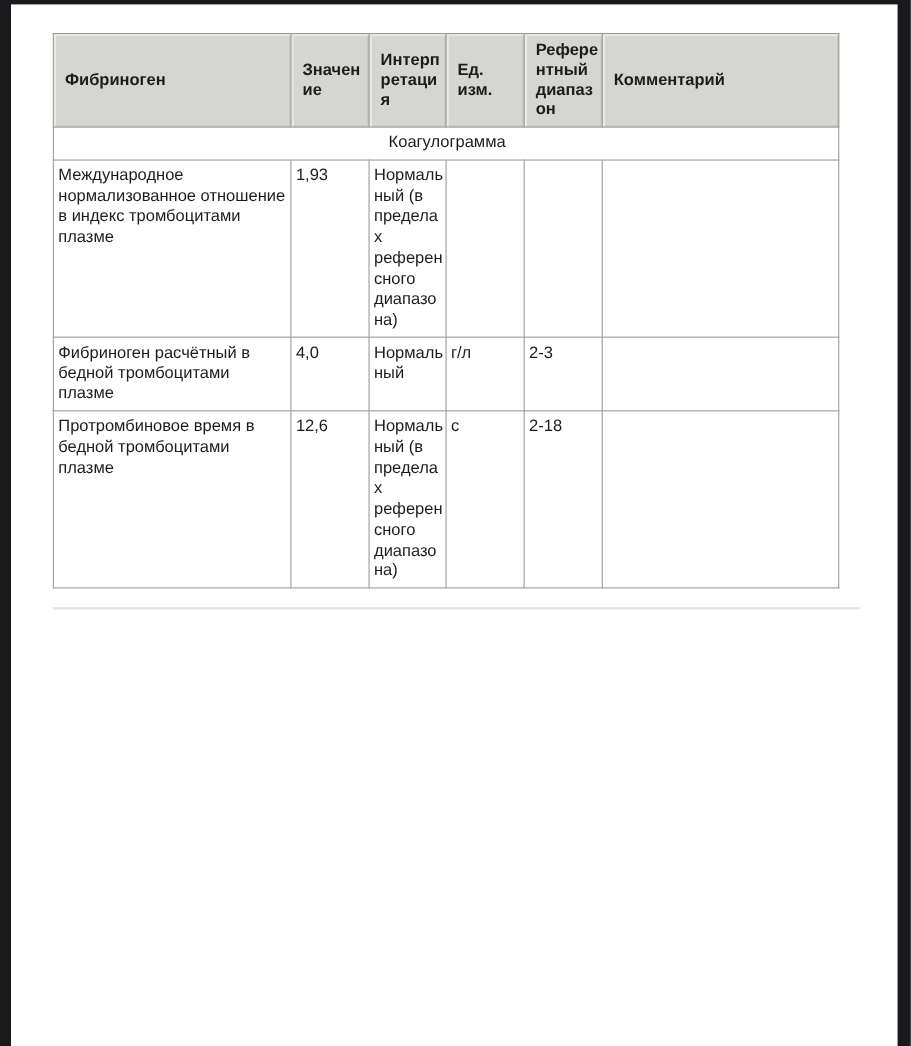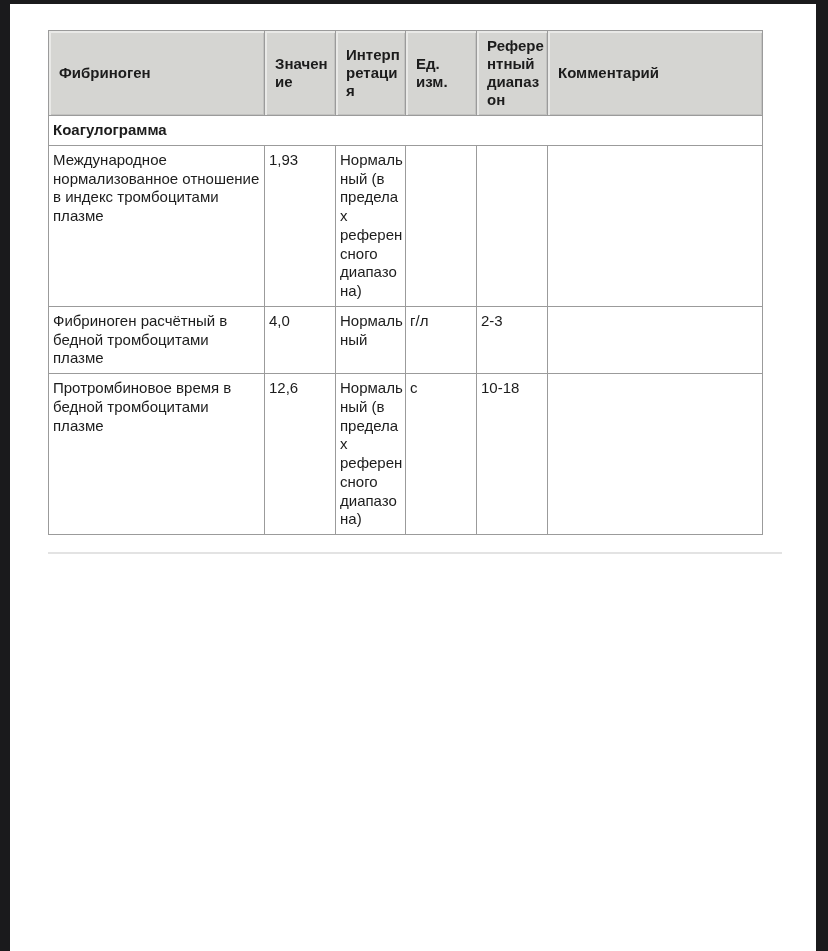--- a/index.html
+++ b/index.html
@@ -43,22 +43,23 @@
     padding: 6px 2px 6px 10px;
     box-shadow: inset 2px 2px 0 #e9e9e7, inset -1px -1px 0 #c2c2c0;
   }
   table.report td {
     vertical-align: top;
     line-height: 1.25;
     padding: 5px 2px 5px 4px;
     background: #ffffff;
   }
   td.section-cell {
-    font-weight: bold;
+    font-weight: normal;
     padding: 6px 4px 12px 4px;
+    text-align: center;
   }
   .divider {
     margin: 17px 0 0 38px;
     width: 734px;
     height: 2px;
     background: #e3e3e3;
   }
 </style>
 </head>
 <body>
@@ -107,21 +108,21 @@
         <td>г/л</td>
         <td>2-3</td>
         <td></td>
       </tr>
 
       <tr>
         <td>Протромбиновое время в бедной тромбоцитами плазме</td>
         <td>12,6</td>
         <td>Нормальный (в пределах референсного диапазона)</td>
         <td>с</td>
-        <td>10-18</td>
+        <td>2-18</td>
         <td></td>
       </tr>
     </tbody>
   </table>
 
   <div class="divider"></div>
 
 </div>
 
 </body></html>

